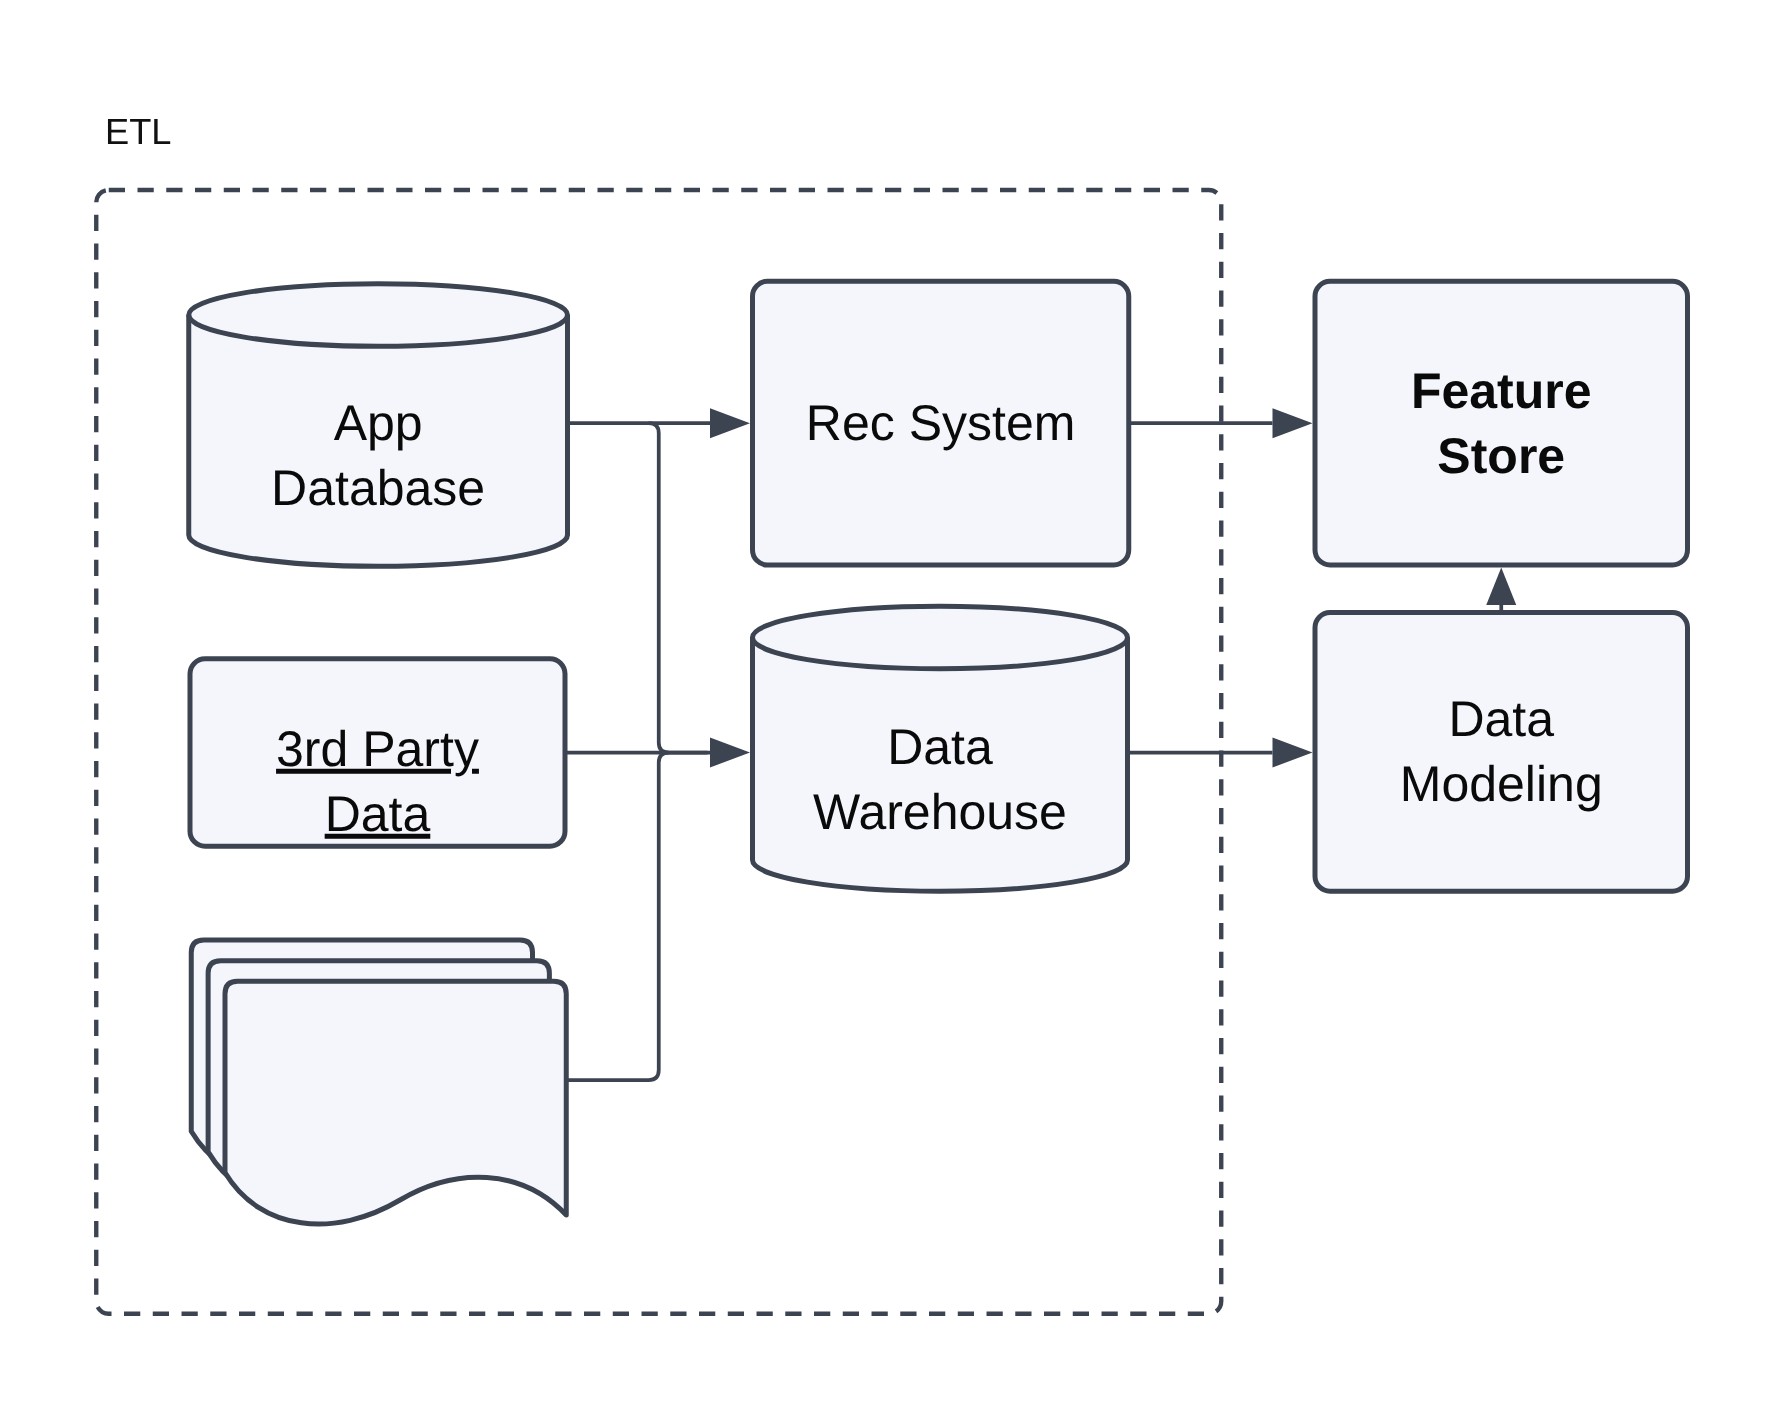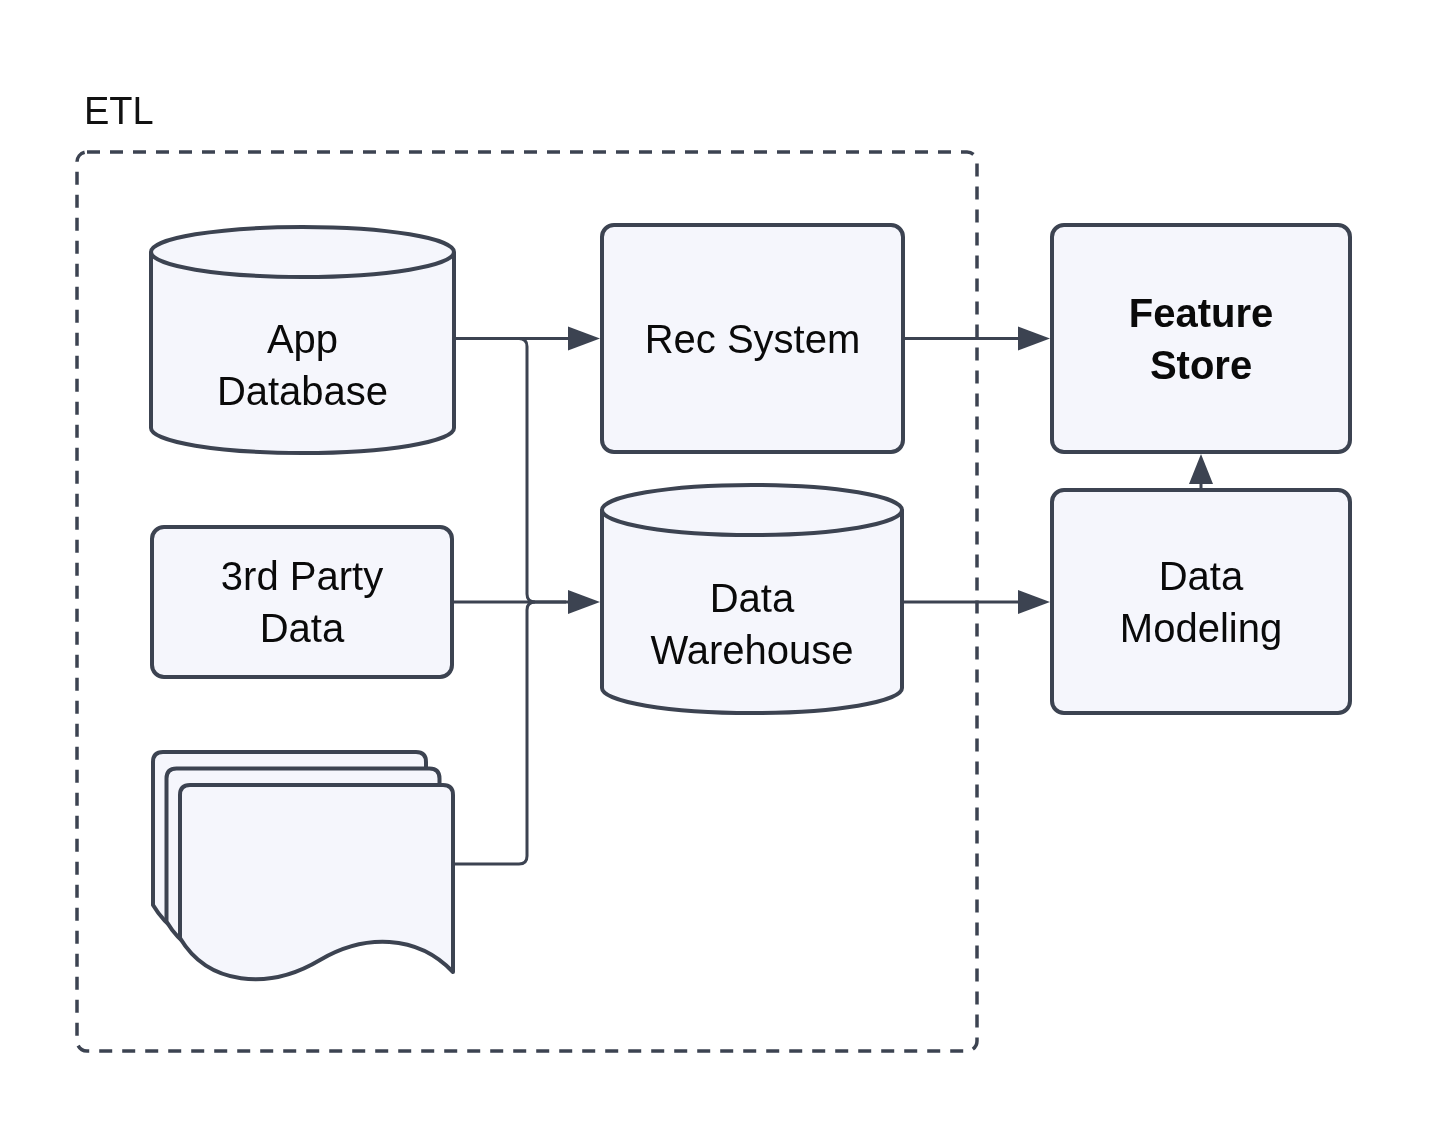--- a/index.html
+++ b/index.html
@@ -22,21 +22,21 @@
     font-weight: 500;
     line-height: 1.3;
     color: #0a0a0a;
     white-space: pre-line;
     pointer-events: none;
   }
   .group-title {
     position: absolute;
     left: 84px;
     top: 90px;
-    font-size: 38px;
+    font-size: 29px;
     font-weight: 500;
     color: #111111;
   }
   .shape { fill: #f5f6fc; stroke: #3c4351; stroke-width: 4; stroke-linejoin: round; }
   .lip { fill: none; stroke: #3c4351; stroke-width: 4; }
   .edge { fill: none; stroke: #3c4351; stroke-width: 3; }
   .arrowhead { fill: #3c4351; stroke: none; }
   .boundary { fill: none; stroke: #3c4351; stroke-width: 3.5; stroke-dasharray: 13 10; }
 </style>
 </head>
@@ -89,21 +89,21 @@
     <polygon class="arrowhead" points="1189,484 1201,454 1213,484"></polygon>
   </svg>
 
   <div class="group-title">ETL</div>
 
   <div class="node-label" style="left:151px; top:277px; width:303px; height:176px;">App
 Database</div>
 
   <div class="node-label" style="left:602px; top:225px; width:301px; height:227px;">Rec System</div>
 
-  <div class="node-label" style="left:152px; top:527px; width:300px; height:150px;">3rd Party
+  <div class="node-label" style="left:152px; top:551px; width:300px; height:150px;text-decoration:underline;">3rd Party
 Data</div>
 
 
   <div class="node-label" style="left:602px; top:535px; width:300px; height:178px;">Data
 Warehouse</div>
 
   <div class="node-label" style="left:1052px; top:225px; width:298px; height:227px;font-weight:bold;">Feature
 Store</div>
 
   <div class="node-label" style="left:1052px; top:490px; width:298px; height:223px;">Data

